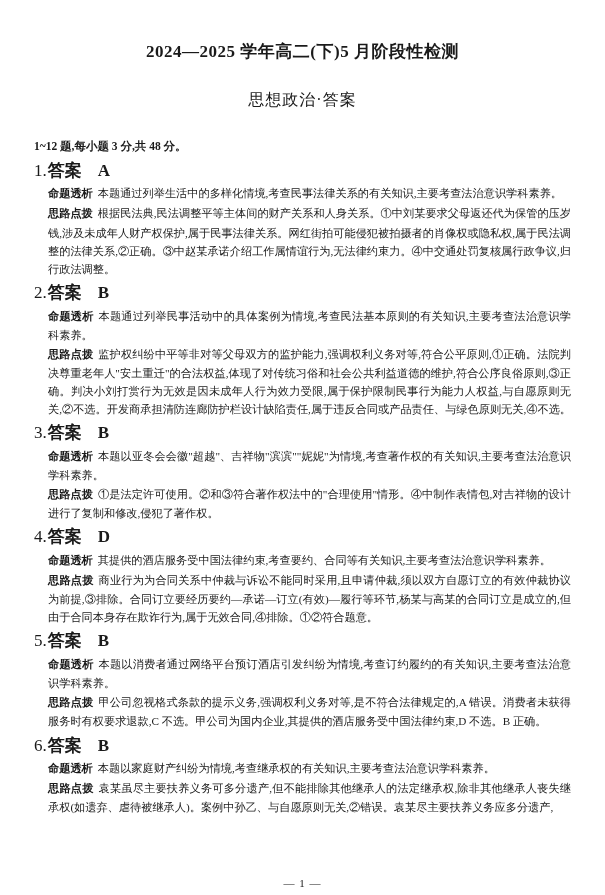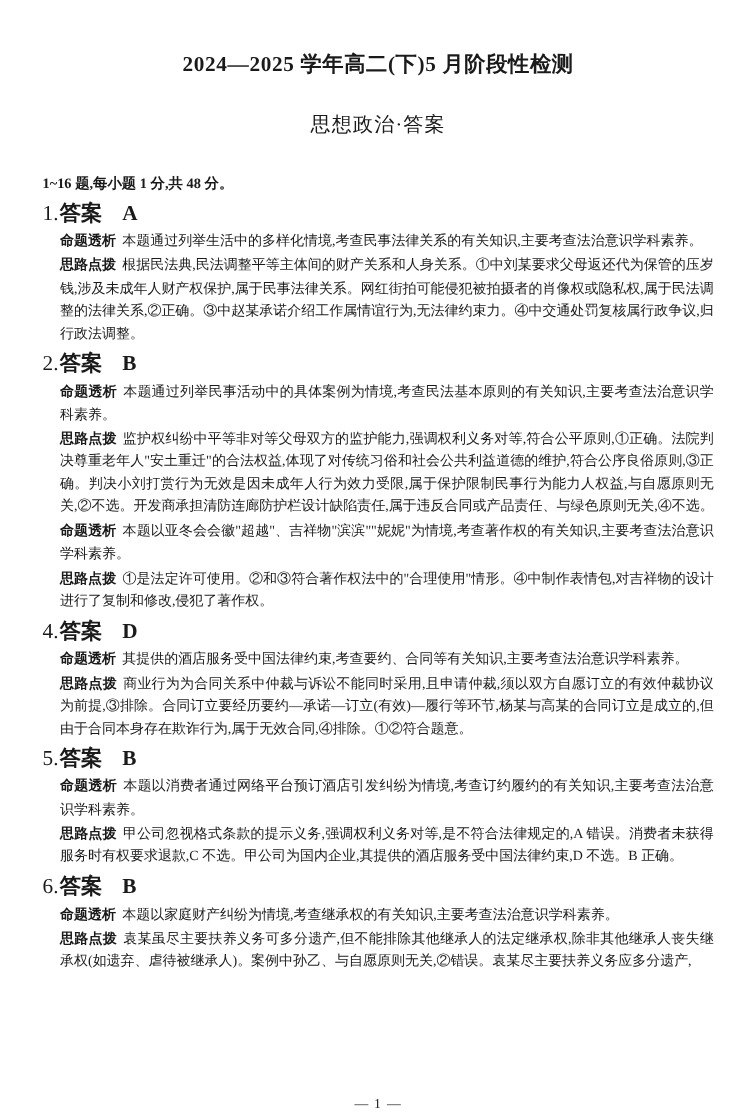--- a/index.html
+++ b/index.html
@@ -66,20 +66,21 @@
     line-height: 1.62;
     margin: 1px 0 1px 0;
     text-align: justify;
     text-justify: inter-ideograph;
     padding-left: 14px;
     text-indent: 0;
   }
   .para .tag {
     font-weight: bold;
     margin-right: 5px;
+    font-family: Liberation Mono, monospace;
   }
   .footer {
     position: absolute;
     bottom: 6px;
     left: 0;
     width: 605px;
     text-align: center;
     font-size: 11px;
   }
   .footer .dash {
@@ -88,21 +89,21 @@
   }
 </style>
 </head>
 <body>
 
 <div class="page">
 
   <div class="doc-title">2024—2025 学年高二(下)5 月阶段性检测</div>
   <div class="doc-subtitle">思想政治·答案</div>
 
-  <div class="scope-line">1~16 题,每小题 1 分,共 48 分。</div>
+  <div class="scope-line">1~12 题,每小题 3 分,共 48 分。</div>
 
   <div class="qblock">
     <div class="ans-line">
       <span class="qno">1.</span><span class="lbl">答案</span><span class="val">A</span>
     </div>
     <div class="para">
       <span class="tag">命题透析</span><span>本题通过列举生活中的多样化情境,考查民事法律关系的有关知识,主要考查法治意识学科素养。</span>
     </div>
     <div class="para">
       <span class="tag">思路点拨</span><span>根据民法典,民法调整平等主体间的财产关系和人身关系。①中刘某要求父母返还代为保管的压岁钱,涉及未成年人财产权保护,属于民事法律关系。网红街拍可能侵犯被拍摄者的肖像权或隐私权,属于民法调整的法律关系,②正确。③中赵某承诺介绍工作属情谊行为,无法律约束力。④中交通处罚复核属行政争议,归行政法调整。</span>
@@ -115,20 +116,23 @@
     </div>
     <div class="para">
       <span class="tag">命题透析</span><span>本题通过列举民事活动中的具体案例为情境,考查民法基本原则的有关知识,主要考查法治意识学科素养。</span>
     </div>
     <div class="para">
       <span class="tag">思路点拨</span><span>监护权纠纷中平等非对等父母双方的监护能力,强调权利义务对等,符合公平原则,①正确。法院判决尊重老年人"安土重迁"的合法权益,体现了对传统习俗和社会公共利益道德的维护,符合公序良俗原则,③正确。判决小刘打赏行为无效是因未成年人行为效力受限,属于保护限制民事行为能力人权益,与自愿原则无关,②不选。开发商承担清防连廊防护栏设计缺陷责任,属于违反合同或产品责任、与绿色原则无关,④不选。</span>
     </div>
   </div>
 
   <div class="qblock">
+    <div class="ans-line">
+      <span class="qno">3.</span><span class="lbl">答案</span><span class="val">B</span>
+    </div>
     <div class="para">
       <span class="tag">命题透析</span><span>本题以亚冬会会徽"超越"、吉祥物"滨滨""妮妮"为情境,考查著作权的有关知识,主要考查法治意识学科素养。</span>
     </div>
     <div class="para">
       <span class="tag">思路点拨</span><span>①是法定许可使用。②和③符合著作权法中的"合理使用"情形。④中制作表情包,对吉祥物的设计进行了复制和修改,侵犯了著作权。</span>
     </div>
   </div>
 
   <div class="qblock">
     <div class="ans-line">

